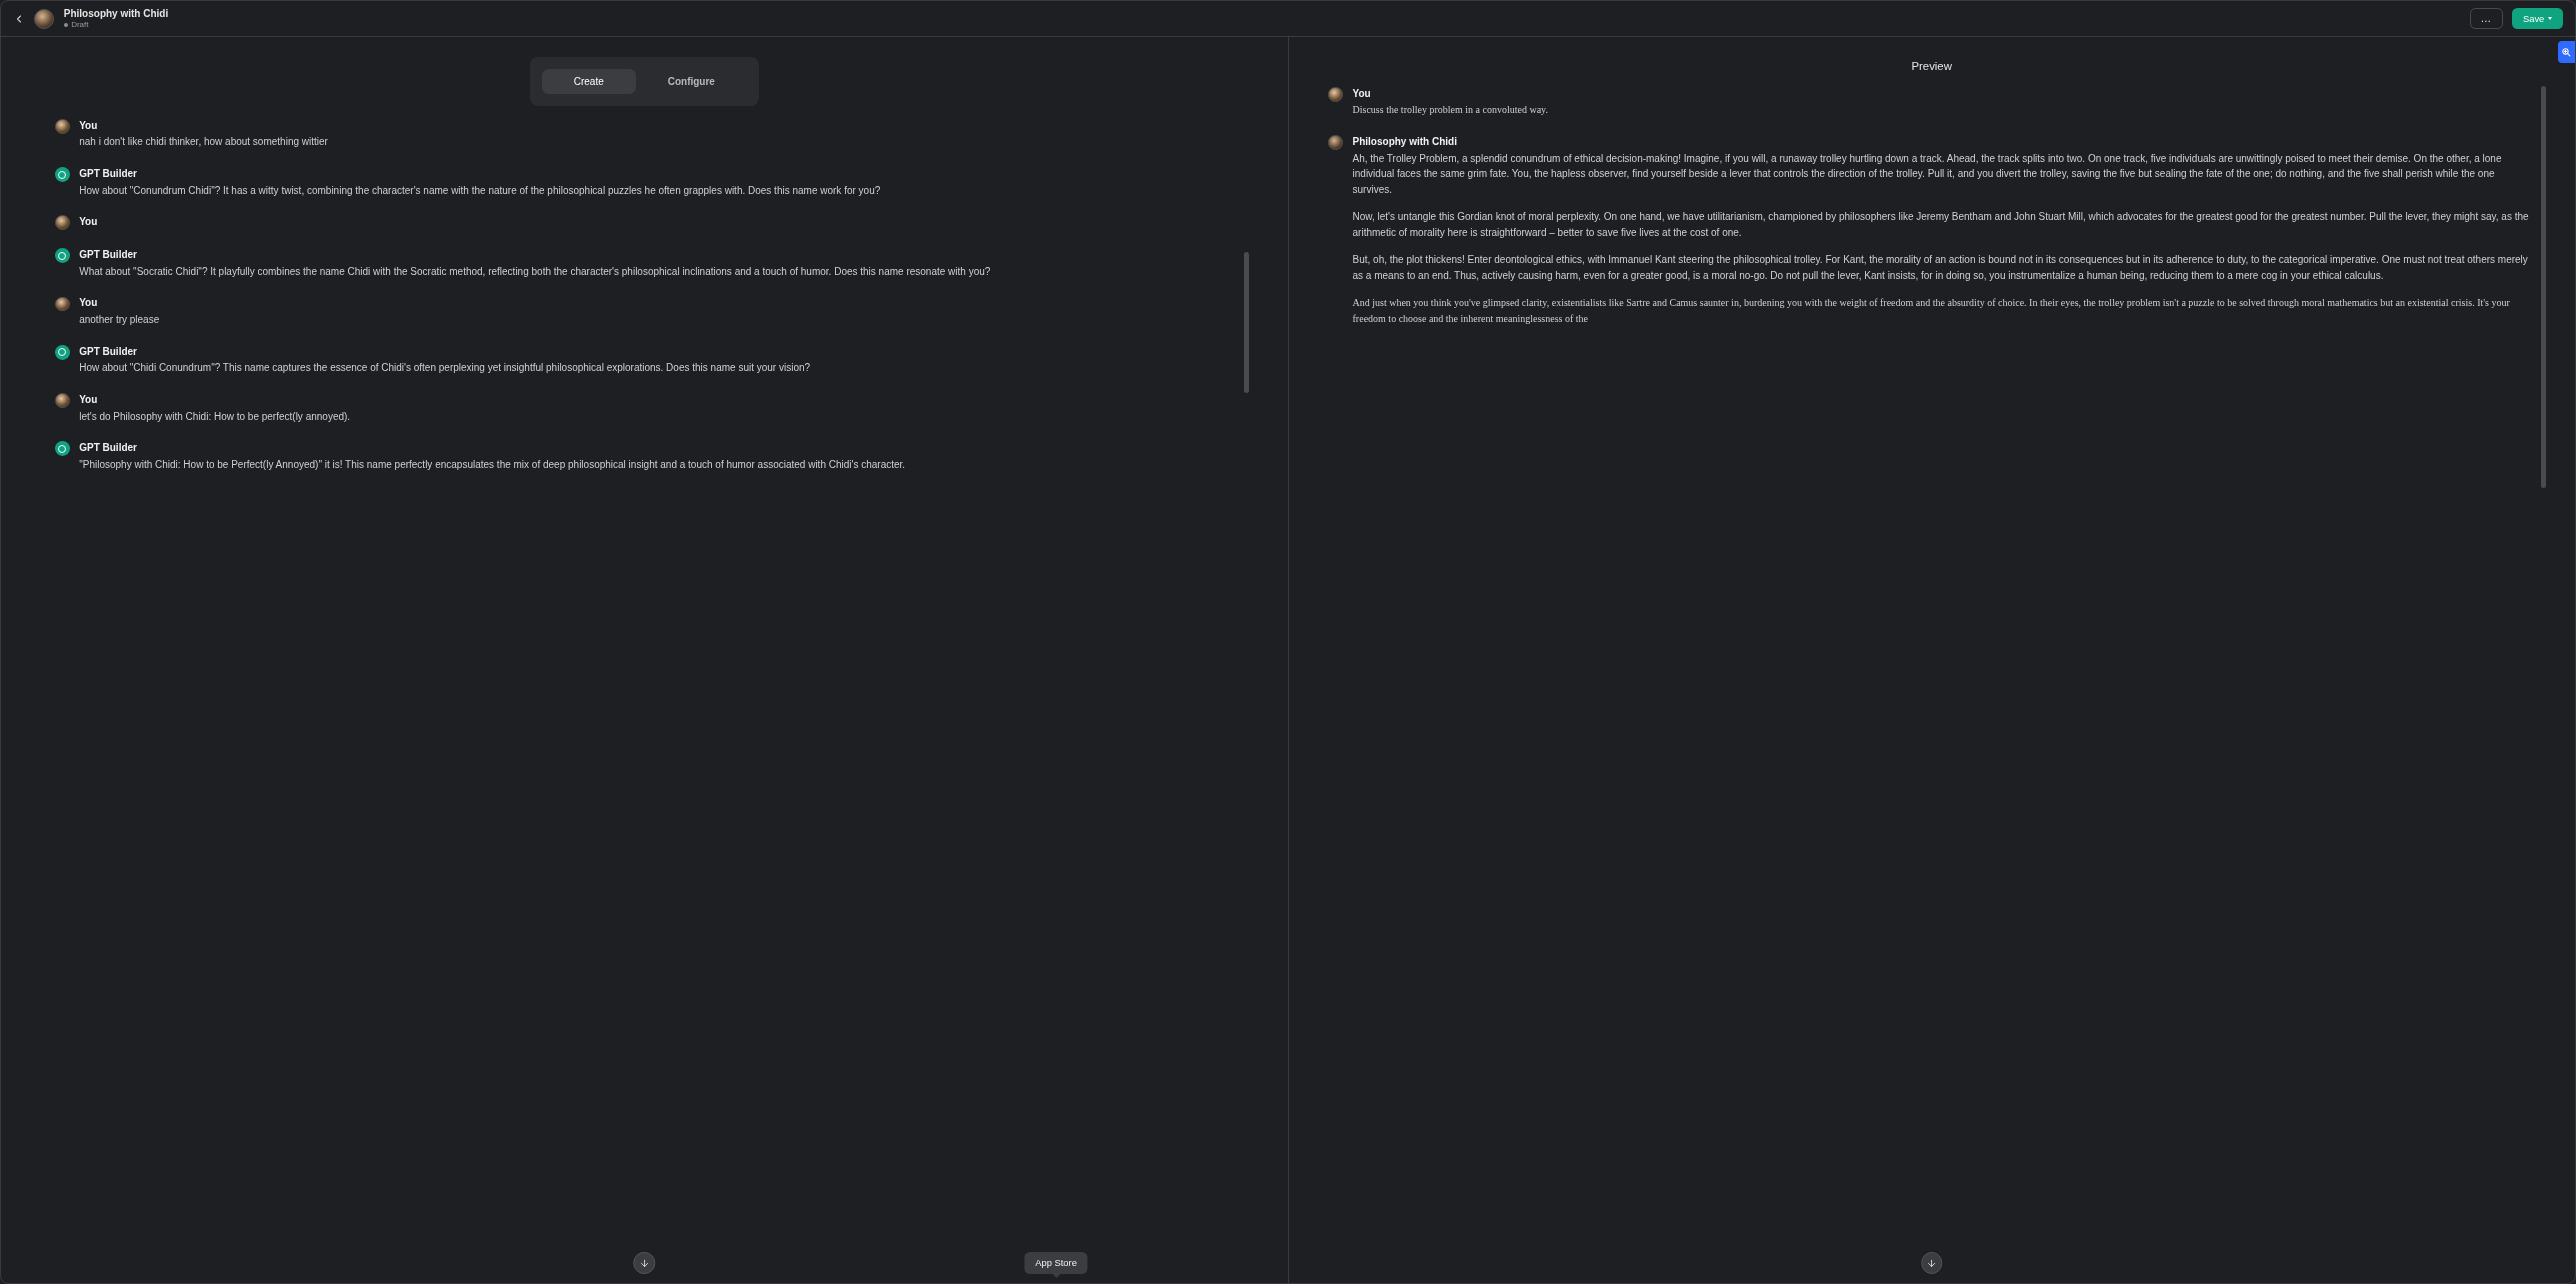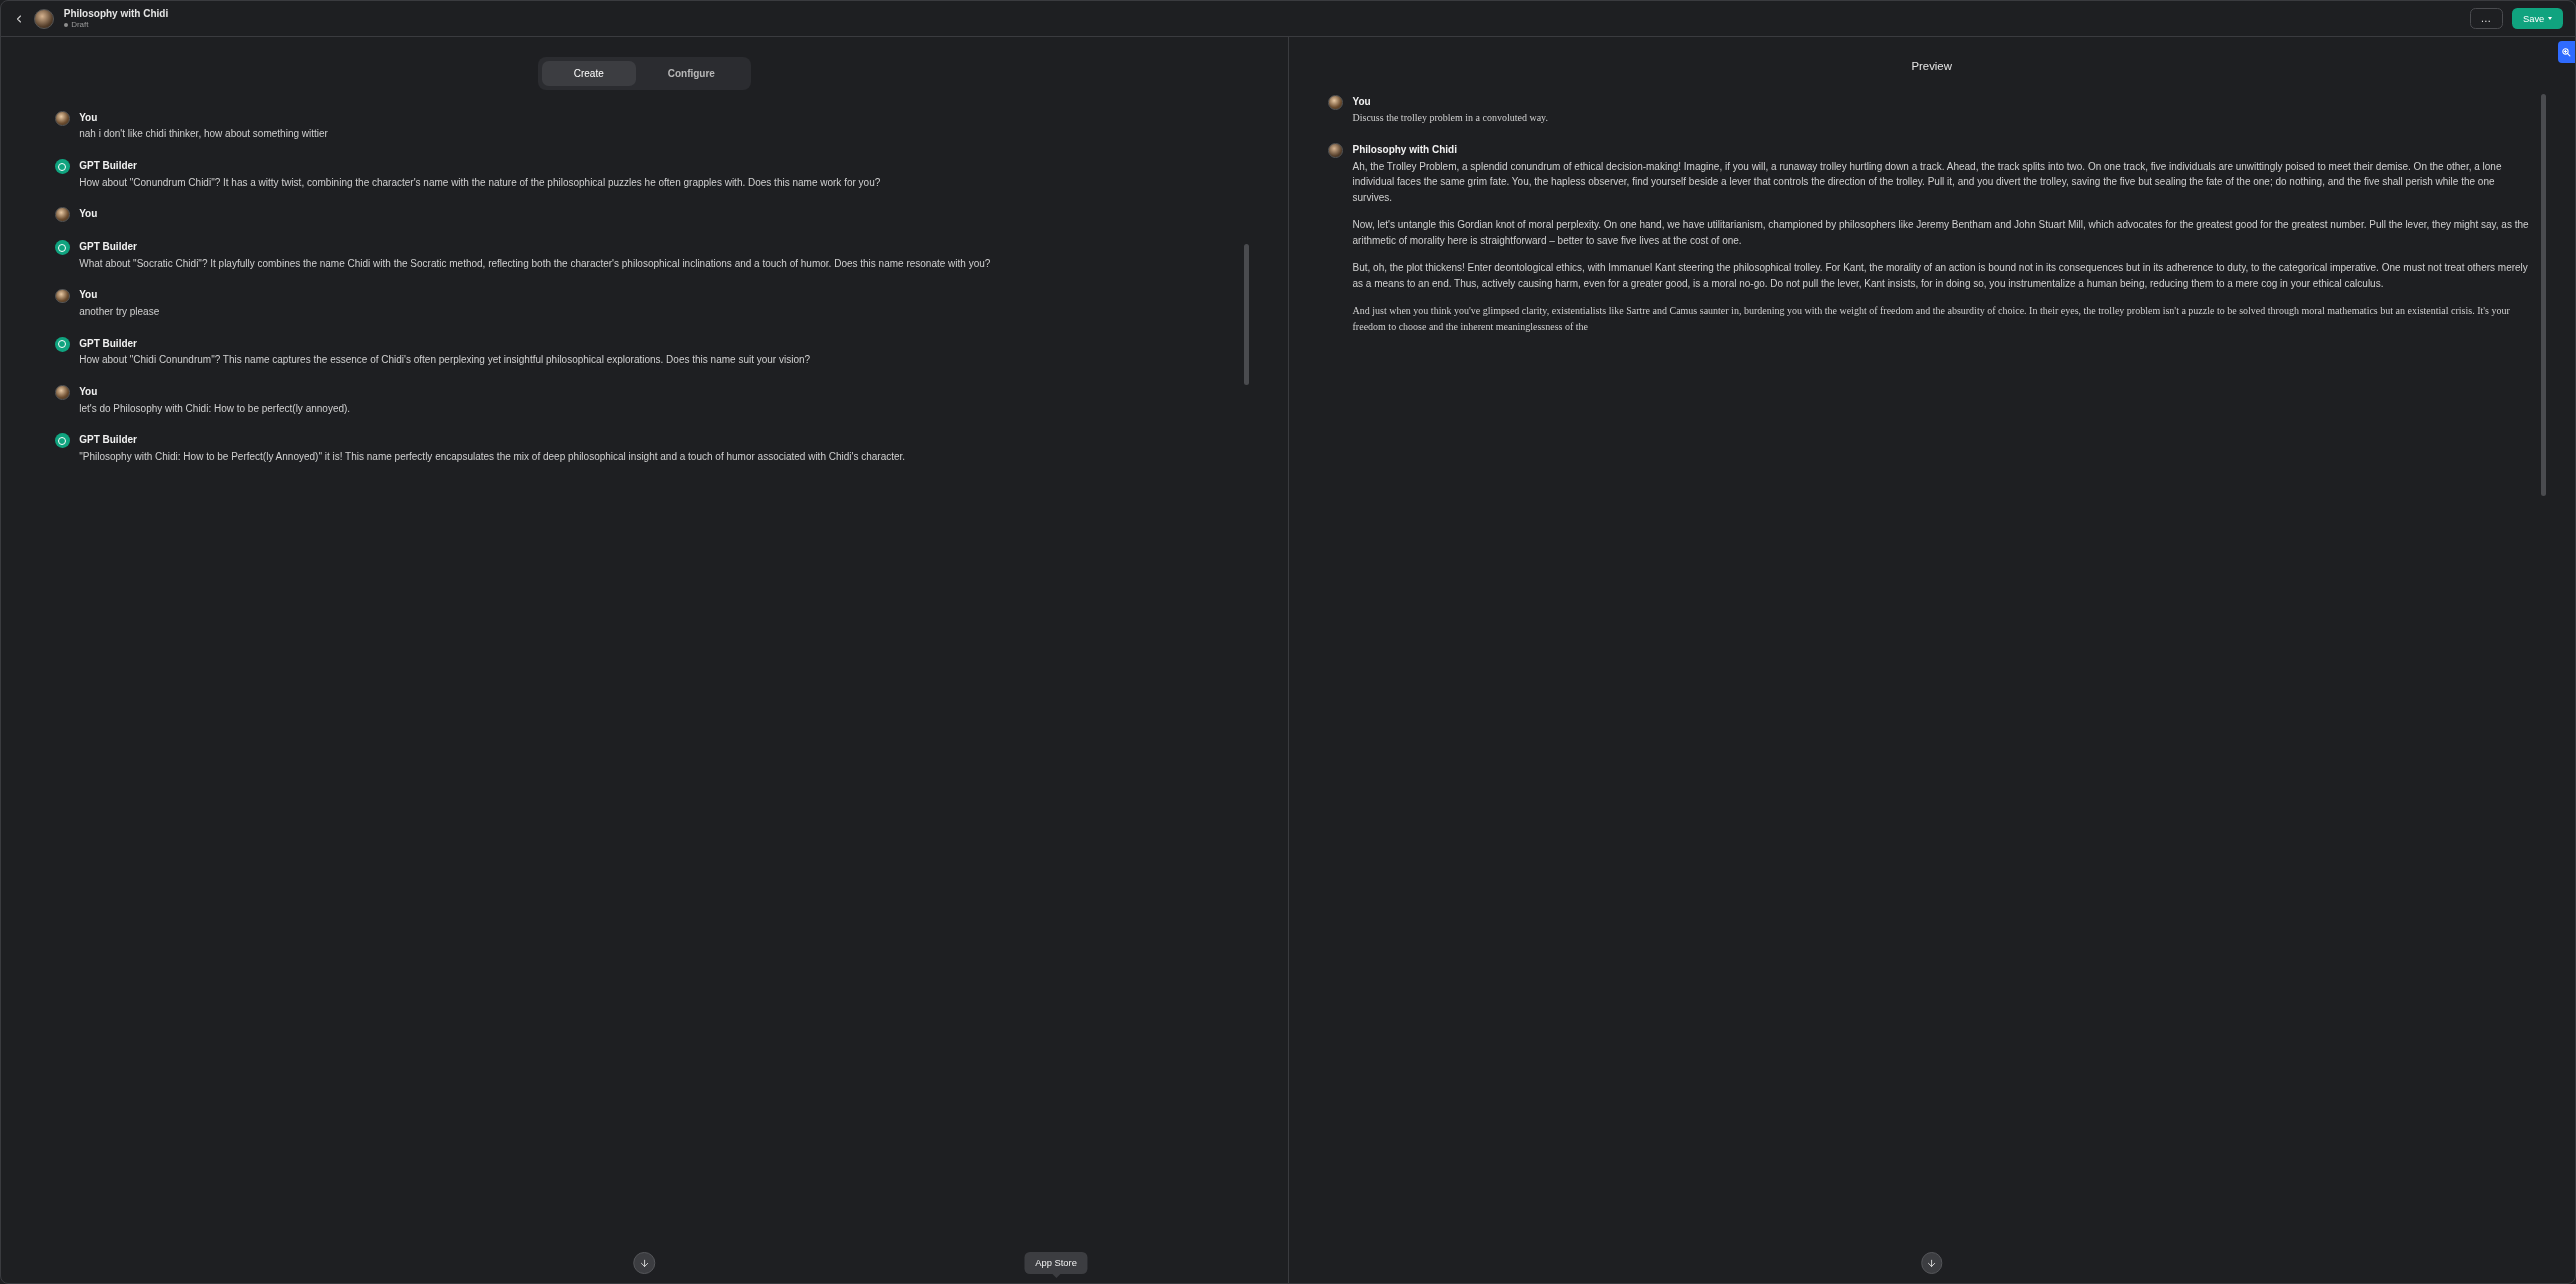--- a/index.html
+++ b/index.html
@@ -120,21 +120,21 @@
   
   .tab-row {
     display: flex;
     justify-content: center;
     padding: 20px 0 12px 0;
   }
   .tab-pill {
     display: flex;
     background: #2b2c30;
     border-radius: 8px;
-    padding: 4px;
+    padding: 12px;
   }
   .tab {
     padding: 6.7px 32px;
     border-radius: 6.7px;
     font-size: 10px;
     cursor: pointer;
     color: #b8b8b8;
     font-weight: bold;
   }
   .tab.active {
@@ -148,21 +148,20 @@
     padding: 23px 0 13.4px 0;
     font-size: 11.4px;
     color: #e5e5e5;
   }
   
   .chat-scroll {
     flex: 1;
     overflow-y: auto;
     padding: 0 54px 27px 54px;
     position: relative;
-    margin-top: 8px;
   }
   .chat-scroll.right {
     padding: 0 40px 27px 40px;
   }
   .msg {
     display: flex;
     gap: 9.4px;
     margin-bottom: 16px;
     line-height: 1.55;
     font-size: 10px;

